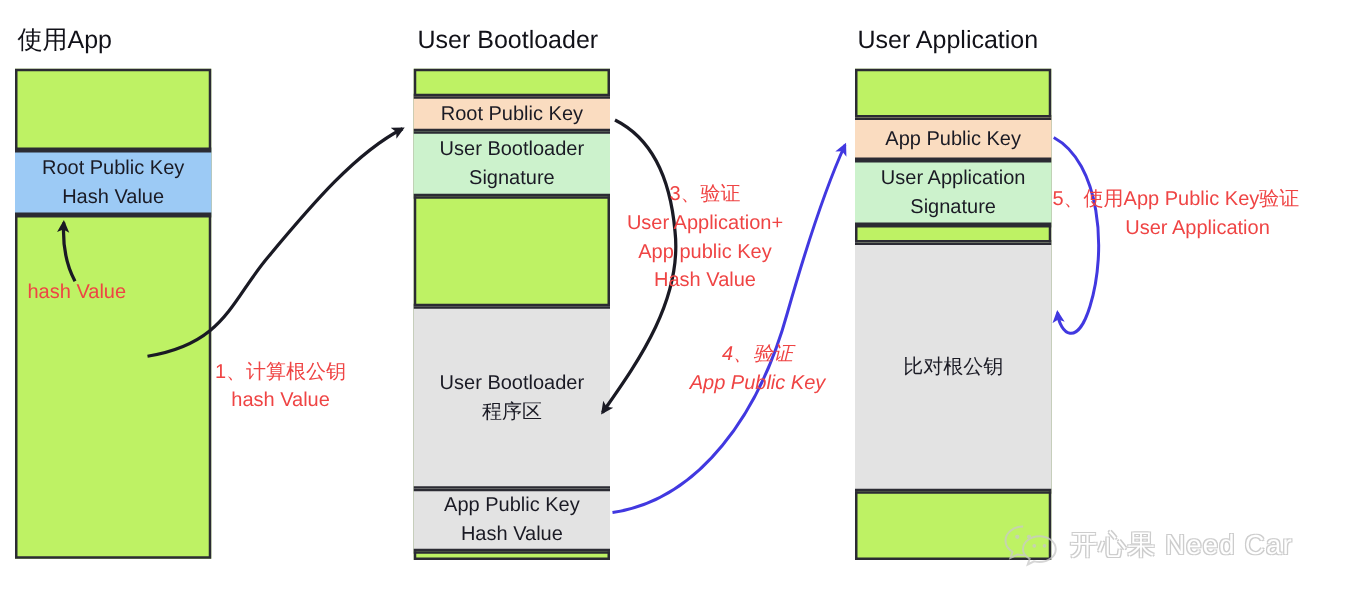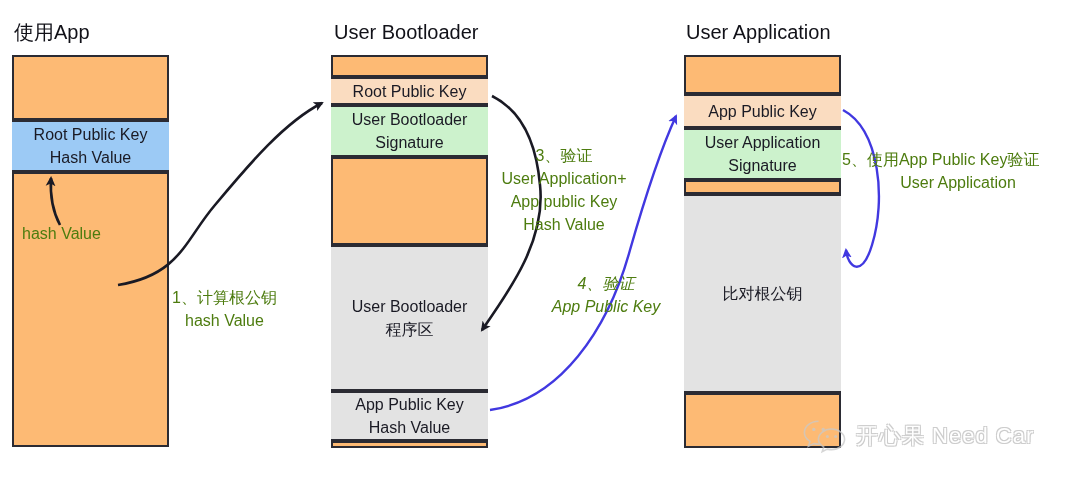--- a/index.html
+++ b/index.html
@@ -20,21 +20,21 @@
     position: absolute;
     font-size: 20px;
     line-height: 24px;
     color: #111118;
     white-space: nowrap;
   }
   .memmap {
     position: absolute;
     box-sizing: border-box;
     border: 2px solid #2b2b33;
-    background: #fdba74;
+    background: #bef264;
   }
   .band {
     position: absolute;
     box-sizing: border-box;
     border-top: 2px solid #2b2b33;
     border-bottom: 2px solid #2b2b33;
     display: flex;
     flex-direction: column;
     align-items: center;
     justify-content: center;
@@ -50,21 +50,21 @@
   .band.gray  { background: #e3e3e3; }
   .band.plain { background: transparent; }
   .band .l2 { display:block; }
 
   .note {
     position: absolute;
     font-size: 16px;
     line-height: 23px;
     text-align: center;
     white-space: nowrap;
-    color: #4d7c0f;
+    color: #ef4444;
   }
 
   svg.arrows {
     position: absolute;
     left: 0; top: 0;
     width: 1080px;
     height: 485px;
     overflow: visible;
     pointer-events: none;
   }

